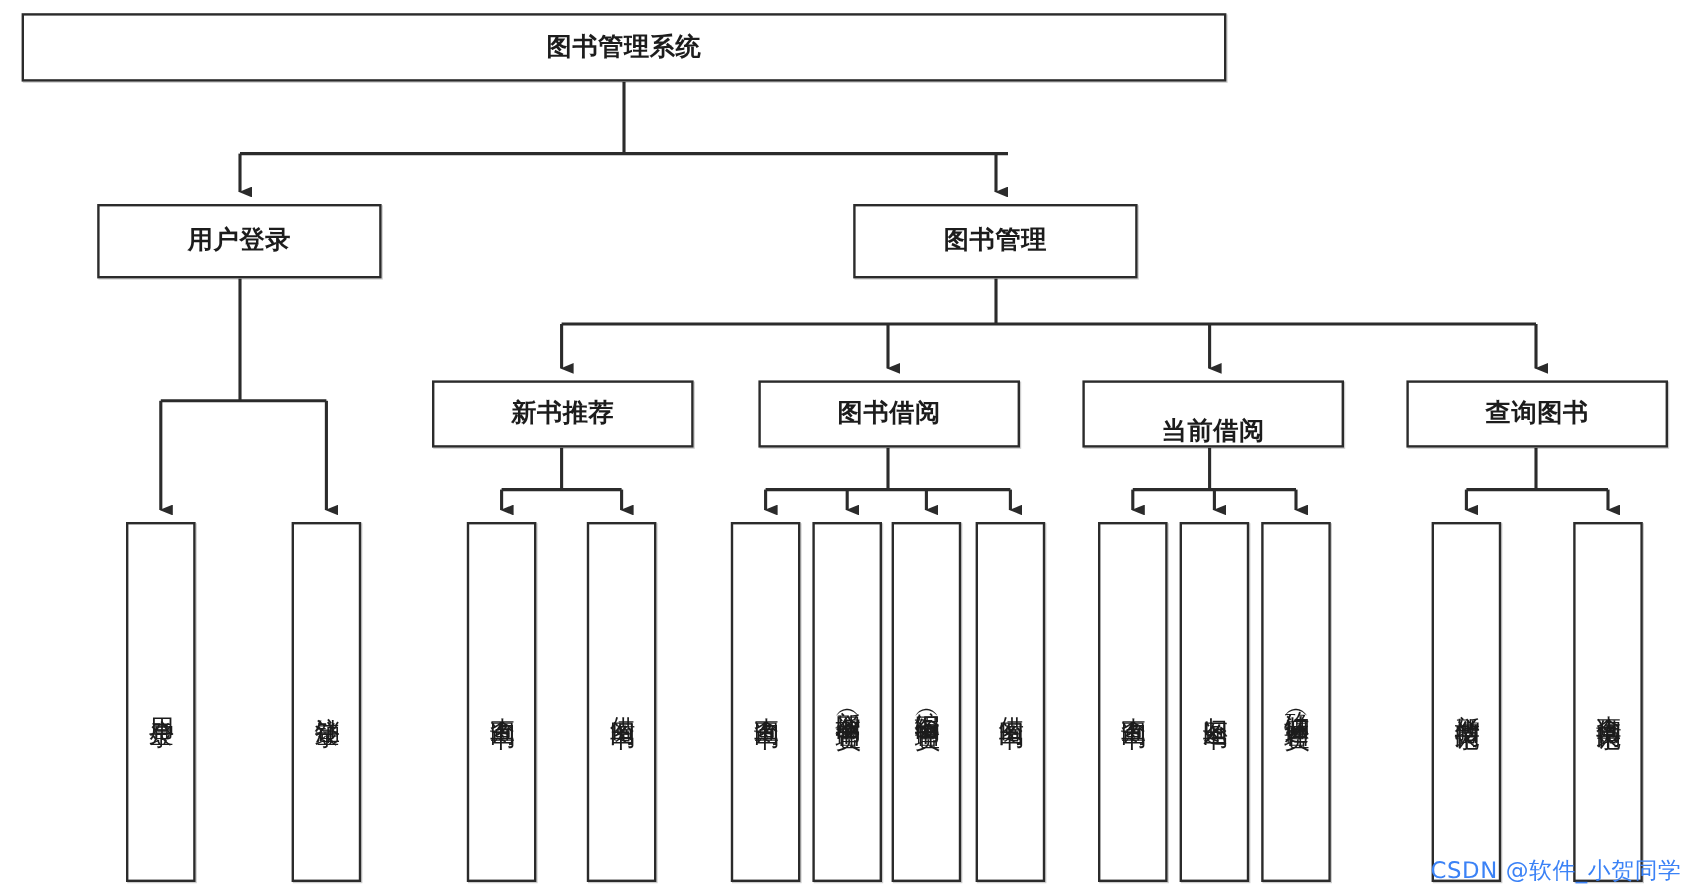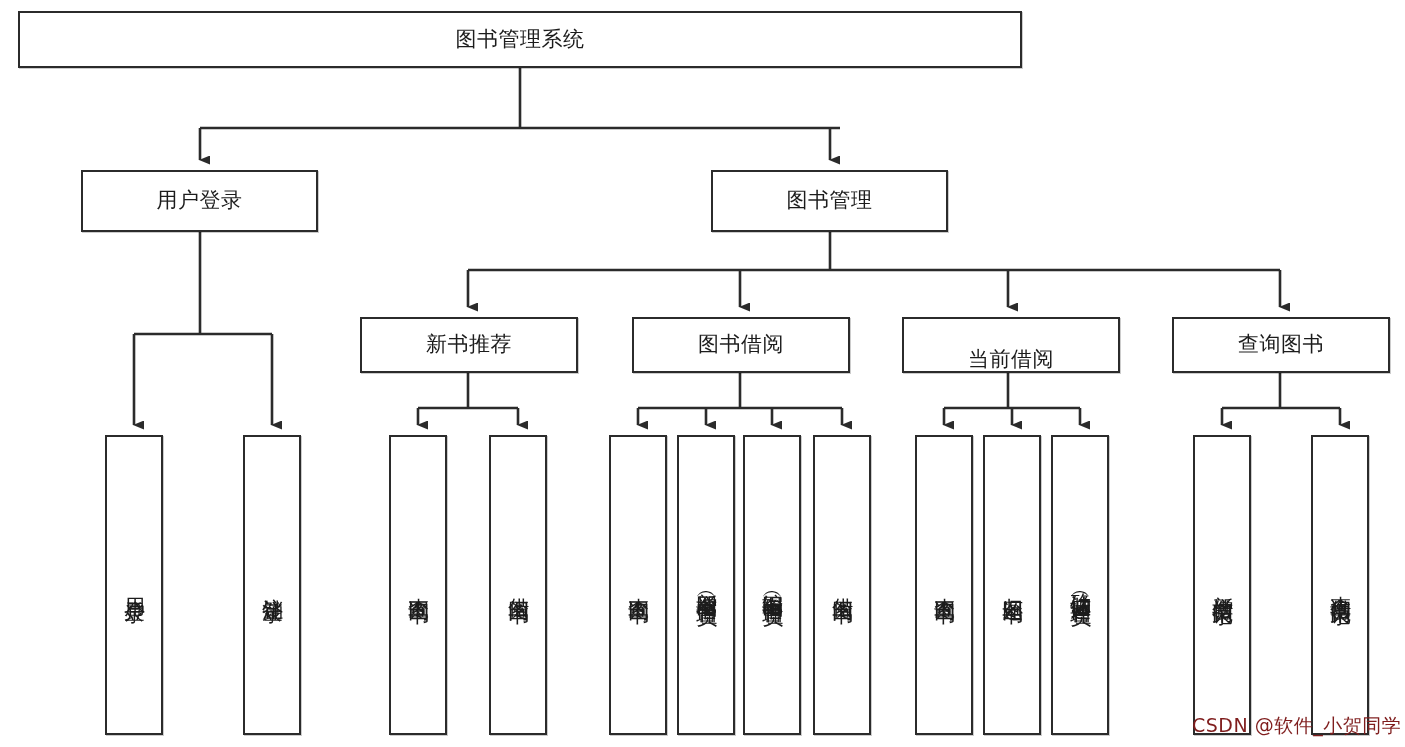--- a/index.html
+++ b/index.html
@@ -36,40 +36,41 @@
     display: flex;
     align-items: center;
     justify-content: center;
   }
   .node-h .node-label {
     font-size: 21px;
     color: #1c1c1c;
     letter-spacing: 0.5px;
     line-height: 1.1;
     white-space: nowrap;
+    font-weight: bold;
   }
   .node-v {
     display: flex;
     align-items: center;
     justify-content: center;
   }
   .node-v .node-label {
     writing-mode: vertical-rl;
     text-orientation: upright;
     font-size: 21px;
     color: #1c1c1c;
     line-height: 1.12;
     letter-spacing: 2px;
     text-align: center;
     max-height: 100%;
   }
   .watermark {
     position: absolute;
     font-size: 19px;
-    color: #7f1d1d;
+    color: #3b82f6;
     white-space: nowrap;
     letter-spacing: 0.5px;
     pointer-events: none;
   }
 </style>
 </head>
 <body>
 
 <div id="diagram-root">
 

